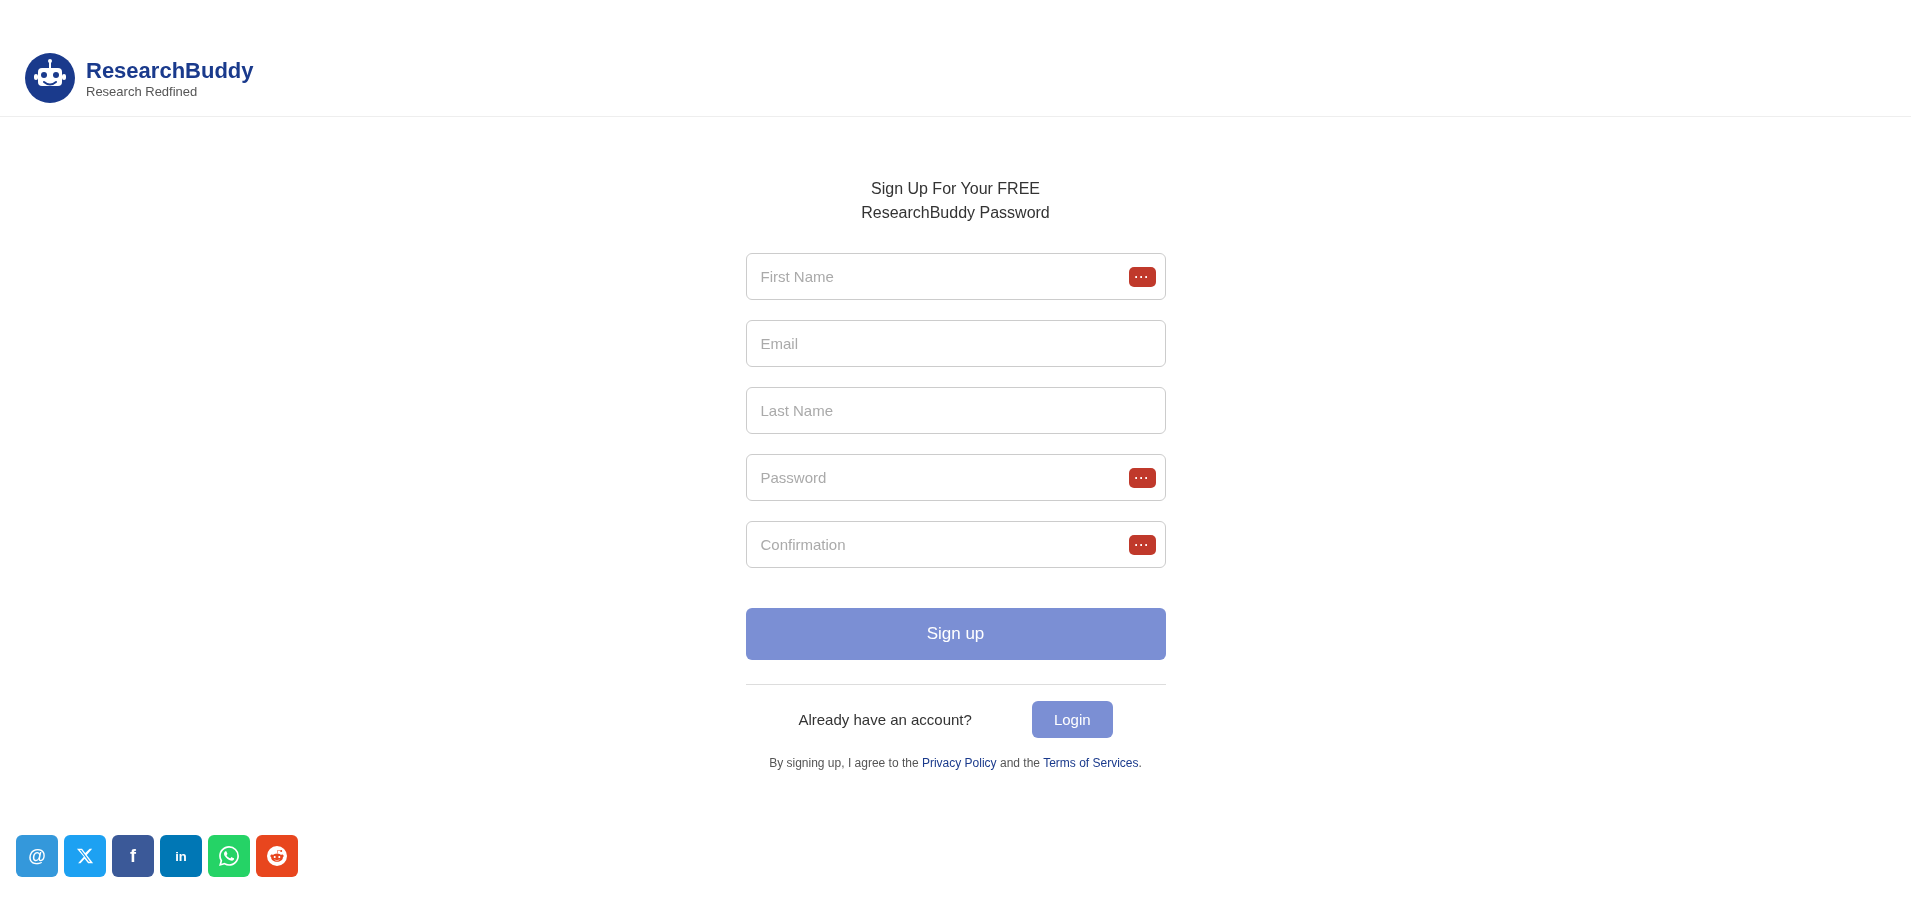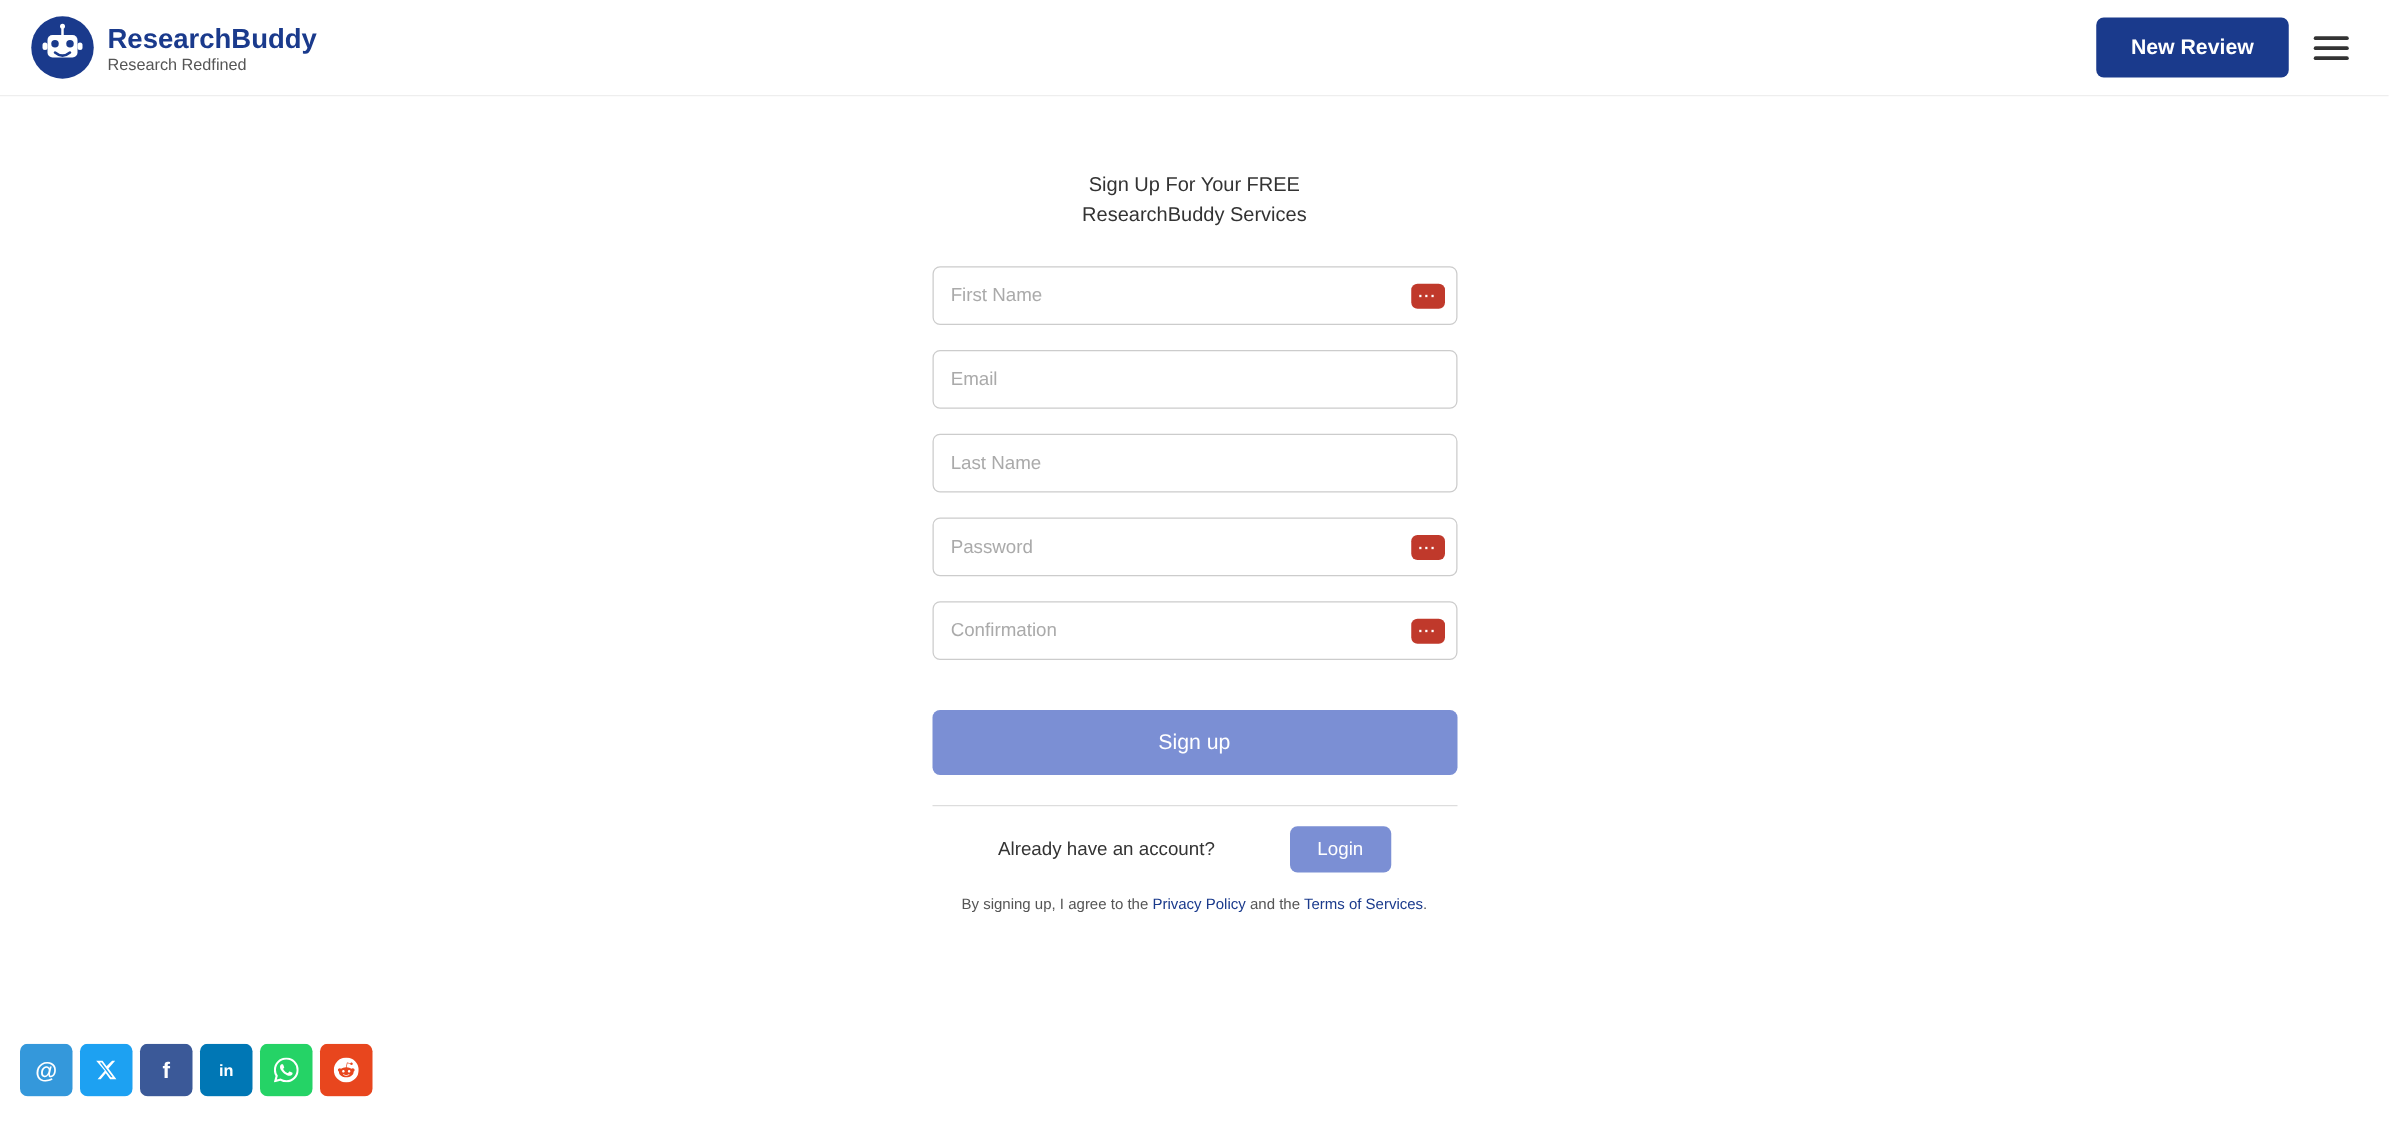--- a/index.html
+++ b/index.html
@@ -6,20 +6,21 @@
     body { font-family: Arial, sans-serif; background: #fff; min-height: 901px; width: 1911px; overflow-x: hidden; }
 
     
     .header {
       display: flex;
       align-items: center;
       justify-content: space-between;
       padding: 12px 24px;
       background: #fff;
       border-bottom: 1px solid #eee;
+      margin-top: 40px;
     }
     .logo-area {
       display: flex;
       align-items: center;
       gap: 10px;
     }
     .logo-icon {
       width: 52px;
       height: 52px;
     }
@@ -220,35 +221,27 @@
       <circle cx="26" cy="9" r="2" fill="#fff"></circle>
 
       <rect x="10" y="22" width="4" height="6" rx="2" fill="#fff"></rect>
       <rect x="38" y="22" width="4" height="6" rx="2" fill="#fff"></rect>
     </svg>
     <div class="logo-text-area">
       <span class="logo-title">ResearchBuddy</span>
       <span class="logo-subtitle">Research Redfined</span>
     </div>
   </div>
-  <div class="header-right">
-    <button class="new-review-btn">New Review</button>
-    <button class="hamburger-btn">
-      <span></span>
-      <span></span>
-      <span></span>
-    </button>
-  </div>
 </header>
 
 <main class="main-content">
   <div class="form-container">
     <p class="form-title">
       <span>Sign Up For Your FREE</span><br>
-      <span>ResearchBuddy Services</span>
+      <span>ResearchBuddy Password</span>
     </p>
 
     <div class="form-fields">
 
       <div class="input-wrapper">
         <input class="form-input" type="text" placeholder="First Name" style="">
         <span class="input-badge">···</span>
       </div>
 
       <div class="input-wrapper">

